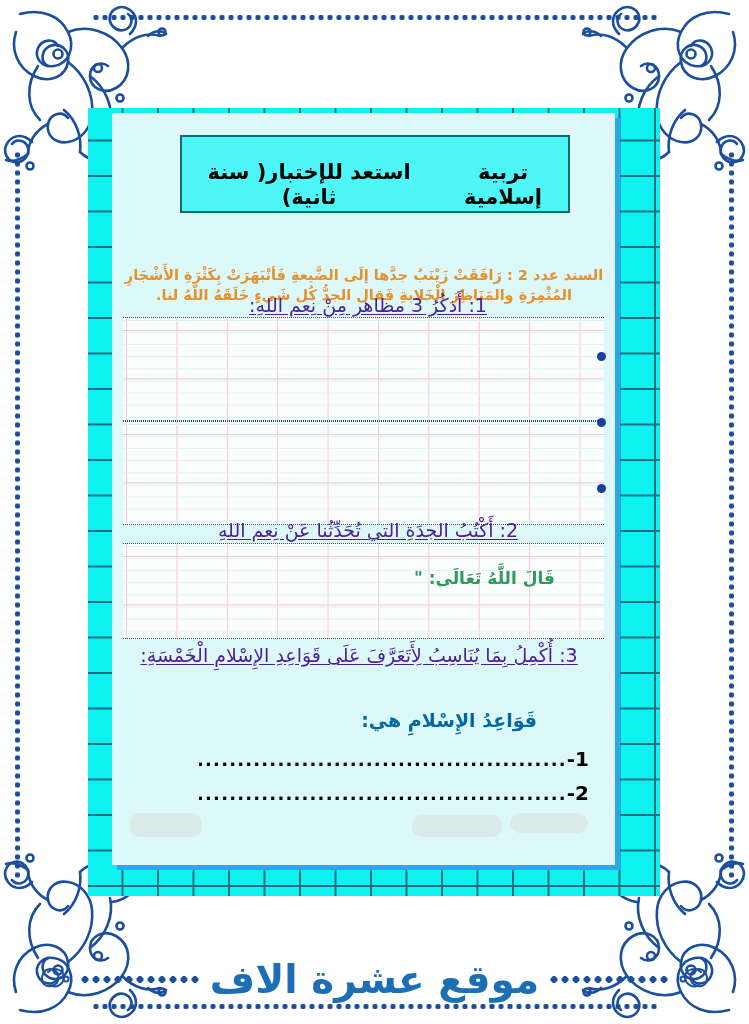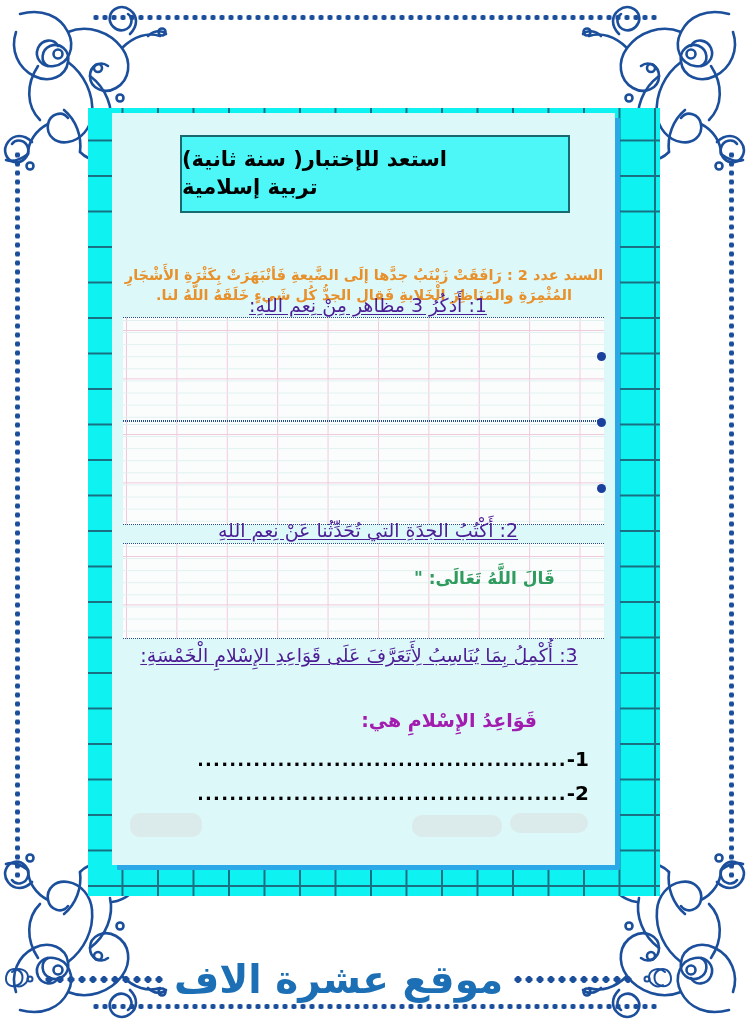--- a/index.html
+++ b/index.html
@@ -84,22 +84,22 @@
   #title-box {
     position: absolute;
     left: 68px;
     top: 22px;
     width: 390px;
     height: 78px;
     background: #4df7f7;
     border: 2px solid #196a70;
     box-sizing: border-box;
     display: flex;
-    flex-direction: column;
-    align-items: flex-start;
+    flex-direction: row;
+    align-items: flex-end;
     justify-content: center;
     gap: 2px;
   }
   .title-line {
     color: #000000;
     font-weight: bold;
     font-size: 21px;
     line-height: 1.22;
     direction: rtl;
     text-align: center;
@@ -187,21 +187,21 @@
     z-index: 4;
     white-space: nowrap;
   }
 
   
   #pillars-title {
     position: absolute;
     right: 78px;
     top: 596px;
     direction: rtl;
-    color: #a21caf;
+    color: #0369a1;
     font-weight: bold;
     font-size: 19px;
   }
   .answer-line {
     position: absolute;
     right: 26px;
     width: 390px;
     direction: rtl;
     display: flex;
     align-items: baseline;
@@ -238,20 +238,21 @@
 
   
   #footer {
     position: absolute;
     left: 0;
     top: 944px;
     width: 749px;
     height: 70px;
     display: flex;
     align-items: center;
+    justify-content: center;
     gap: 10px;
   }
   #footer .side-dots {
     width: 120px;
     height: 9px;
     background-image: radial-gradient(#1b4f9c 42%, rgba(27,79,156,0) 46%);
     background-size: 11px 11px;
     background-repeat: repeat-x;
     background-position: center;
   }

